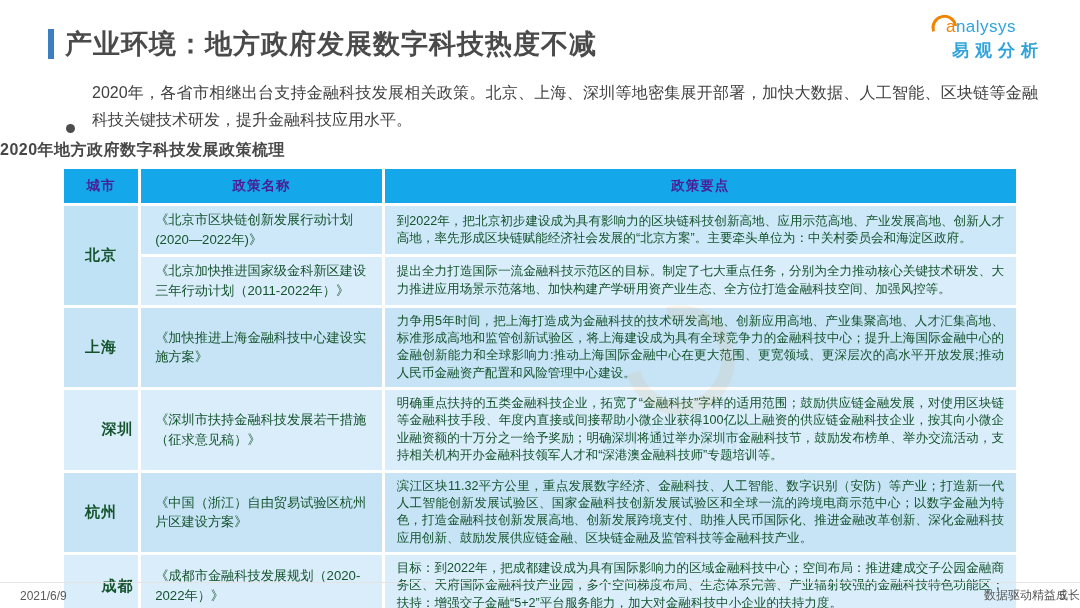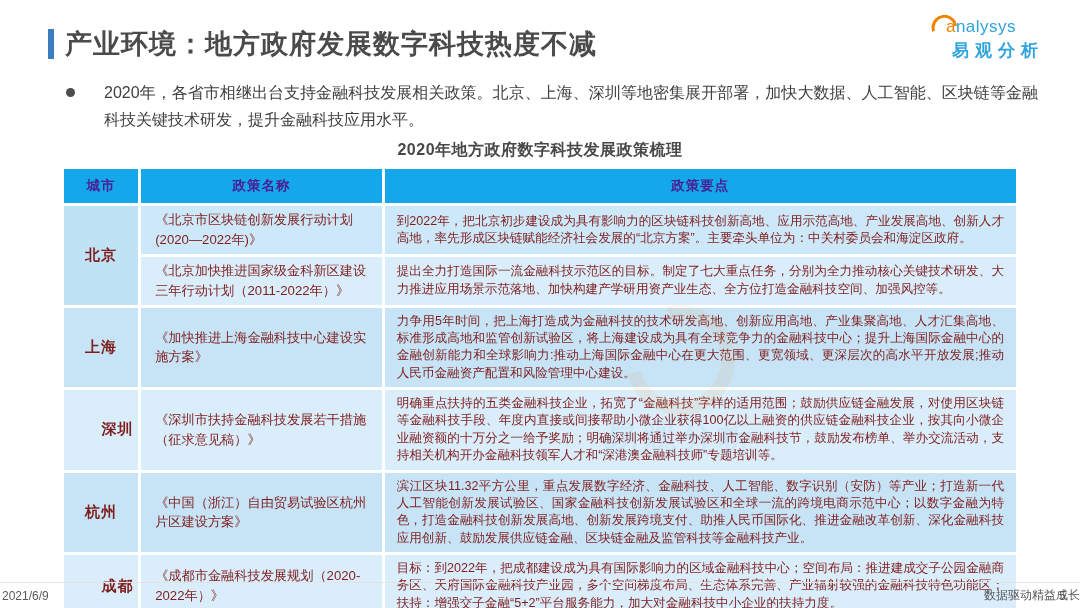--- a/index.html
+++ b/index.html
@@ -13,44 +13,44 @@
   .title-wrap { display:flex; align-items:center; gap:11px; margin-top:10px; }
   .accent-bar { width:6px; height:30px; background:#3B7FC2; }
   .page-title { font-size:27px; font-weight:bold; color:#4a4a4a; letter-spacing:1px; }
   .logo { text-align:center; margin-top:2px; padding-right:6px; position:relative; }
   .logo-en { font-size:17px; font-weight:normal; color:#2fa3dc; letter-spacing:0.5px; line-height:1.1; }
   .logo-en .swirl { color:#f08300; position:relative; }
   .logo-arc { position:absolute; top:-3px; left:12px; width:26px; height:14px;
               border:3px solid #f08300; border-bottom:none; border-radius:26px 26px 0 0; transform:rotate(-14deg); }
   .logo-cn { font-size:17px; font-weight:bold; color:#2fa3dc; letter-spacing:6px; margin-top:2px; padding-left:34px; }
   
-  .bullet-row { display:flex; gap:29px; padding:17px 42px 0 66px; }
+  .bullet-row { display:flex; gap:17px; padding:17px 42px 0 66px;align-items:flex-end; }
   .bullet-dot { flex:0 0 auto; width:9px; height:9px; border-radius:50%; background:#4d4d4d; margin-top:9px; }
   .bullet-text { font-size:16px; line-height:1.7; color:#404040; text-align:justify; }
   
-  .table-title { text-align:center; font-size:16px; font-weight:bold; color:#484848; margin-top:7px; letter-spacing:0.5px; }
+  .table-title { text-align:left; font-size:16px; font-weight:bold; color:#484848; margin-top:7px; letter-spacing:0.5px; }
   table.policy-table { width:958px; margin:5px auto 0 auto; border-collapse:separate; border-spacing:3px; table-layout:fixed; }
   .col-city { width:74px; } .col-policy { width:240px; } .col-points { width:630px; }
   th { background:#14a7ea; color:#4c1d95; font-size:13.5px; font-weight:bold; padding:8px 4px; letter-spacing:1px; }
-  td { vertical-align:middle; color:#7f1d1d; }
+  td { vertical-align:middle; color:#14532d; }
   td.city-cell { text-align:center; font-weight:bold; font-size:15px; letter-spacing:1px; }
   td.policy-cell { font-size:13.2px; line-height:1.5; padding:4px 10px 4px 14px; }
   td.points-cell { font-size:12.6px; line-height:1.38; padding:5px 12px; text-align:justify; }
   .bg-d { background:#c6e4f6; }   
   .bg-l { background:#d9edfa;padding-left:33px; }   
   .bg-m { background:#cde8f8; }   
   .bg-city { background:#c0e2f5; }
   
   .watermark { position:absolute; left:560px; top:305px; width:240px; opacity:0.07; pointer-events:none; }
   .watermark .wm-circle { width:110px; height:110px; border:14px solid #f08300; border-radius:50%; border-left-color:transparent; transform:rotate(30deg); margin:0 auto; }
   .watermark .wm-text { font-size:34px; color:#2fa3dc; font-weight:bold; text-align:center; letter-spacing:4px; }
   
   .slide-footer { position:absolute; left:0; bottom:0; width:1080px; height:26px;
     border-top:1px solid #e3e3e3; display:flex; align-items:center; font-size:12px; color:#595959; }
-  .footer-date { position:absolute; left:2px;text-align:right; }
+  .footer-date { position:absolute; left:20px;text-align:right; }
   .footer-slogan { width:100%; text-align:right; }
   .footer-page { position:absolute; right:14px; }
 </style>
 </head>
 <body>
 
 <div class="watermark">
   <div class="wm-circle"></div>
   <div class="wm-text">易观分析</div>
 </div>

